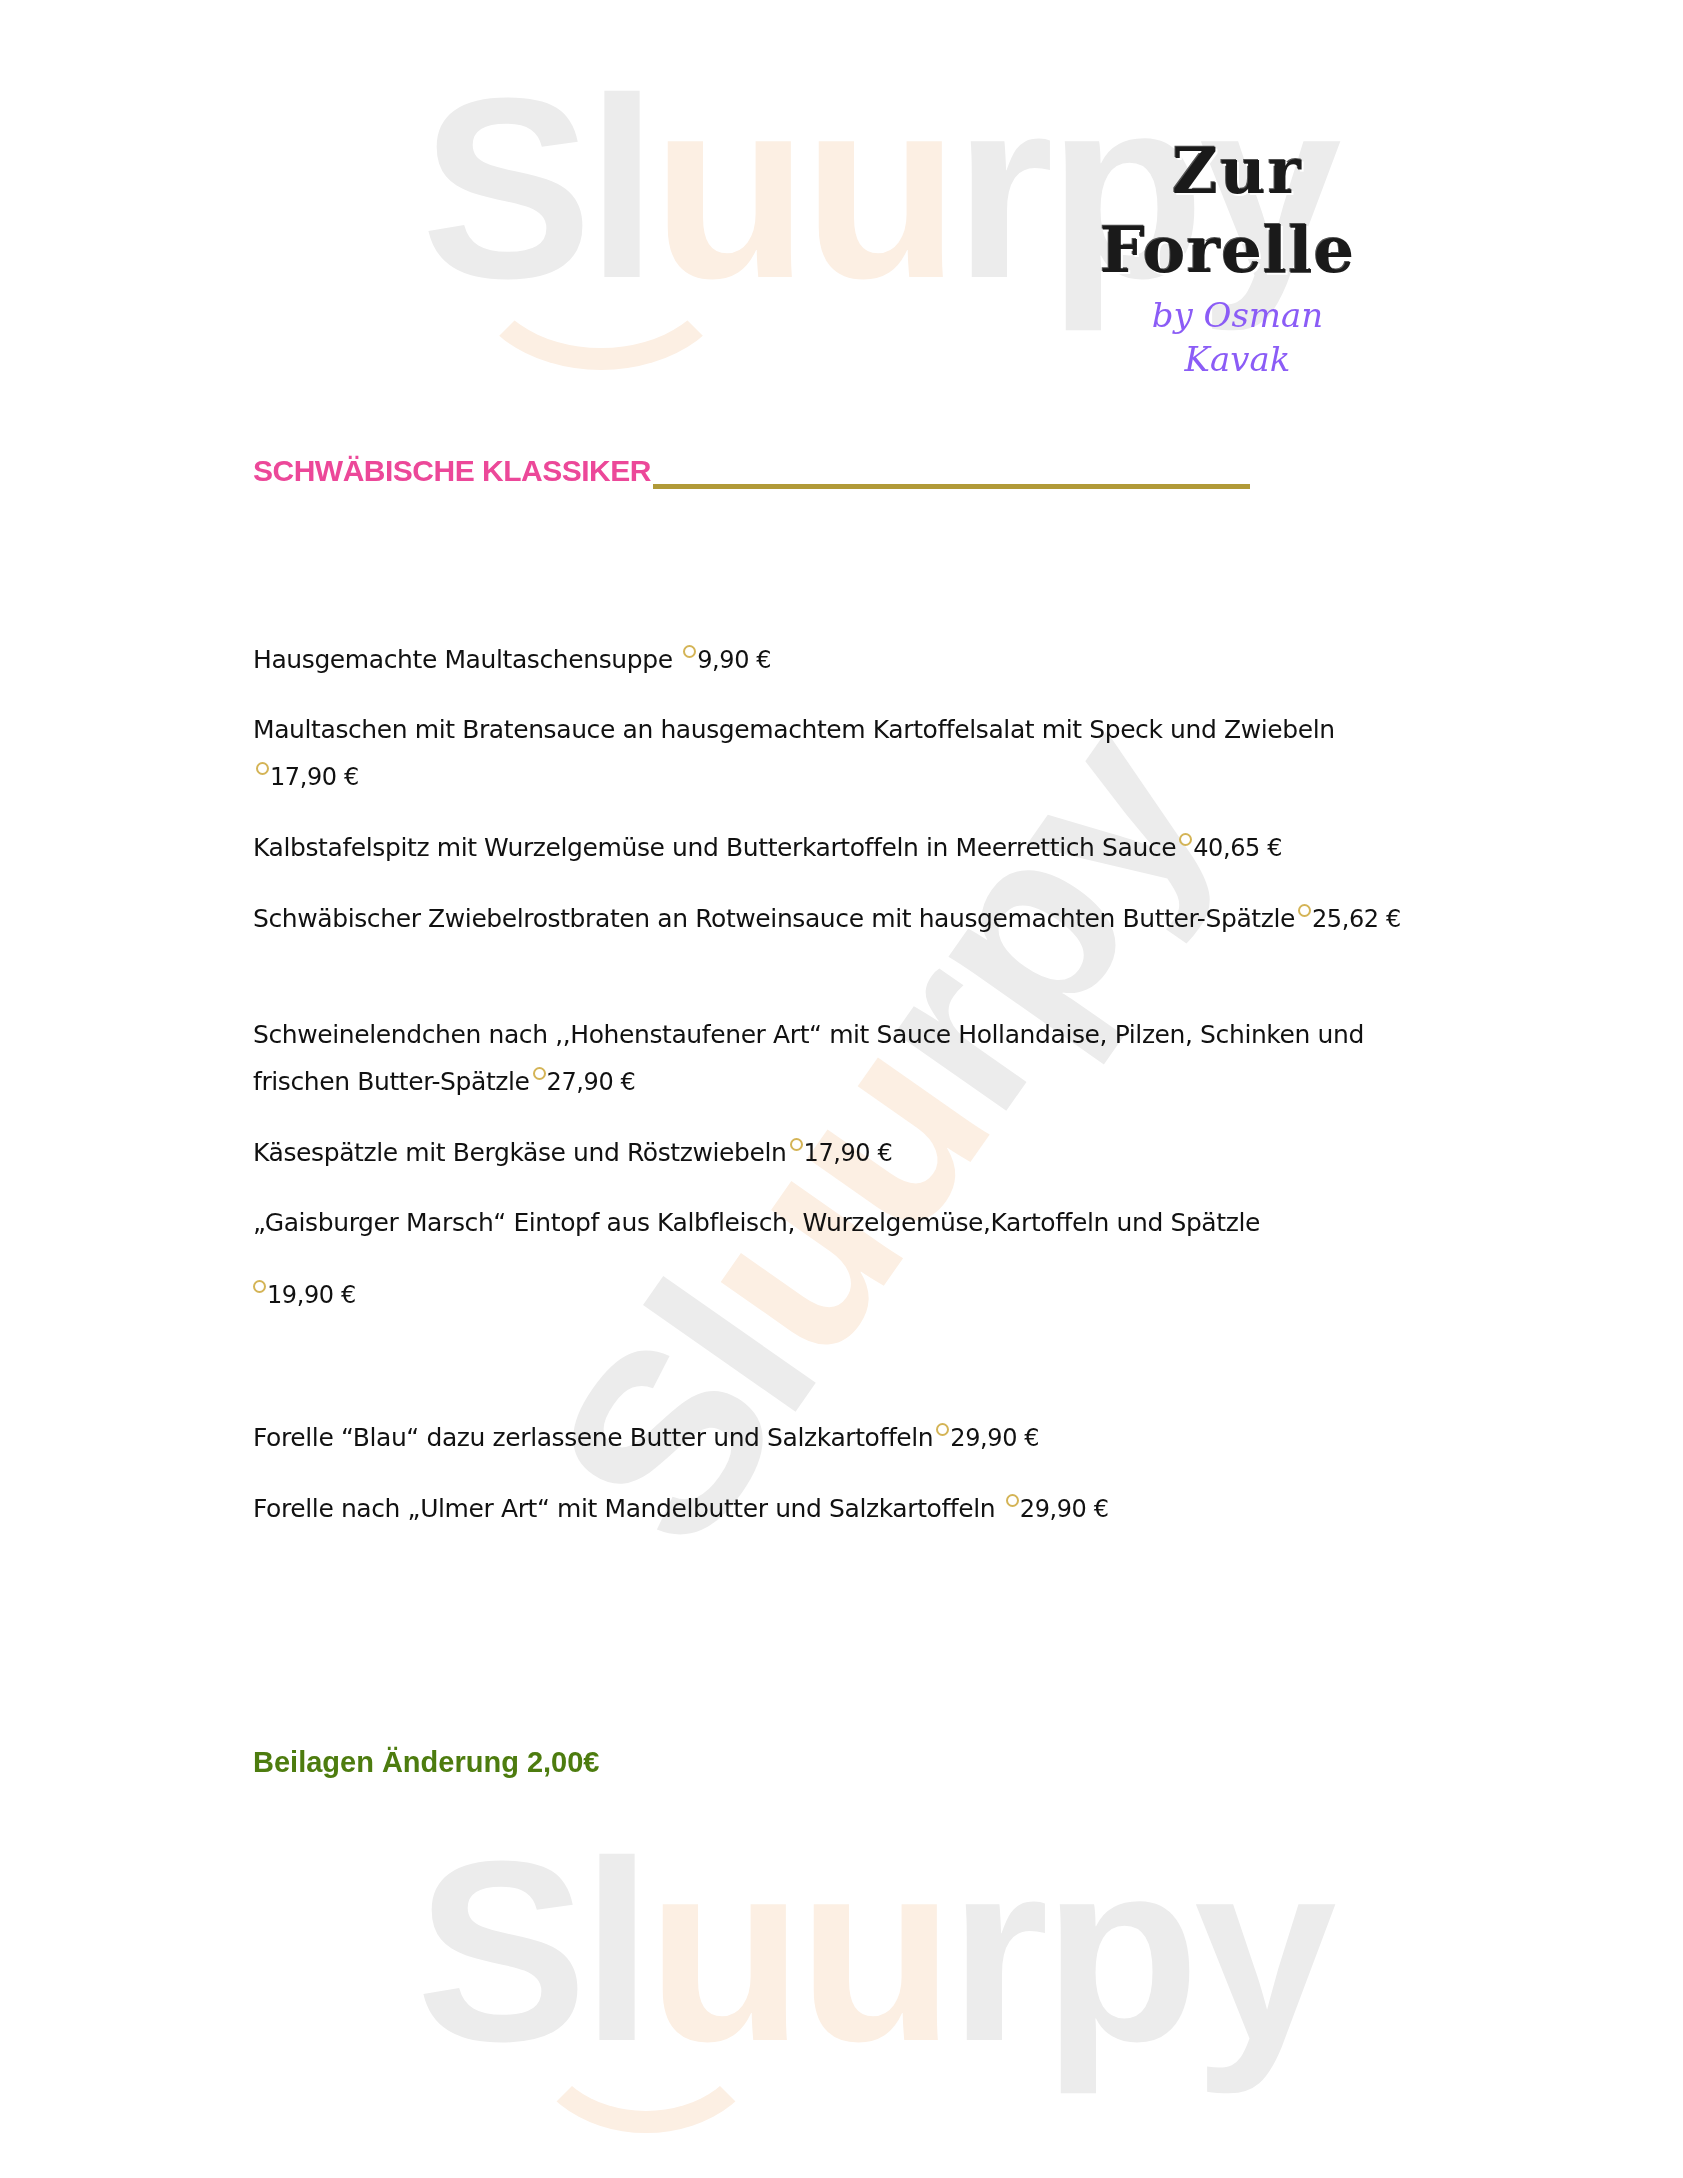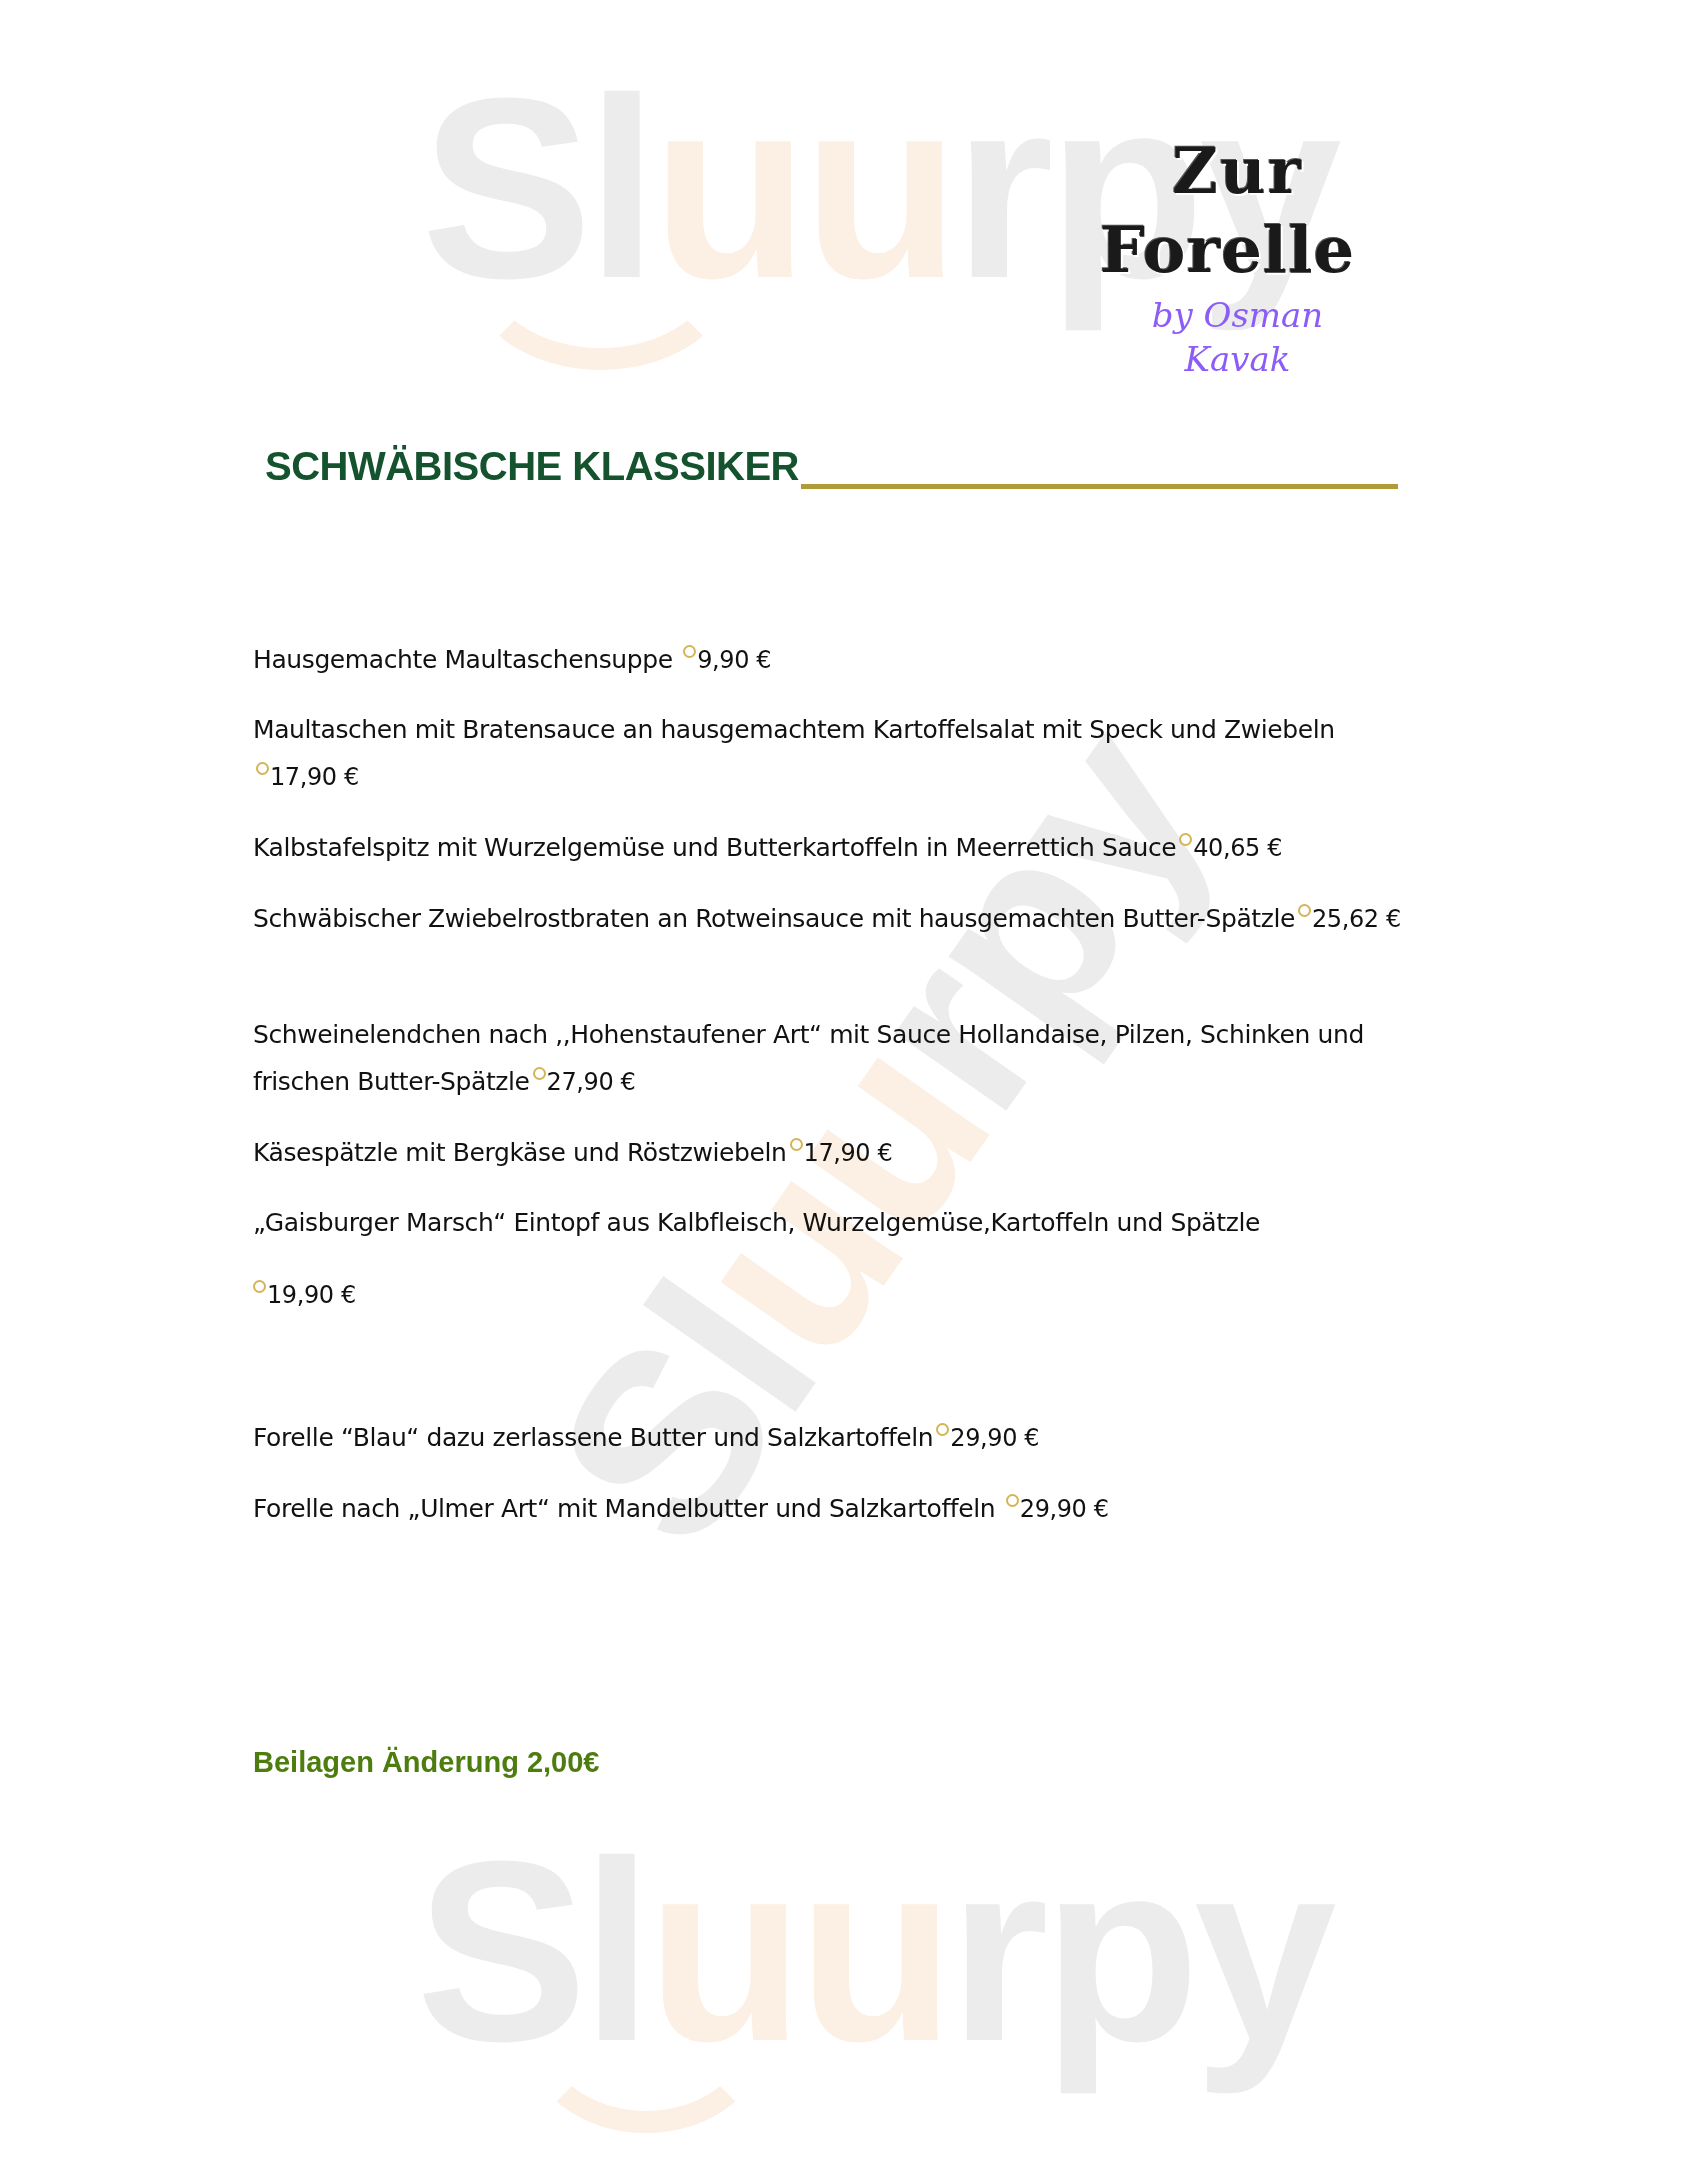--- a/index.html
+++ b/index.html
@@ -19,21 +19,21 @@
     
     .logo { position: absolute; left: 1079px; top: 137px; width: 297px; height: 223px; text-align: center; }
     .logo-zur { font-family: "DejaVu Serif", serif; font-weight: 700; font-size: 63px; line-height: 69px; color: #1a1a1a;
       text-shadow: 2px 2px 0 #fff, -1px -1px 0 #555; letter-spacing: 2px; margin-left: 20px; }
     .logo-forelle { font-family: "DejaVu Serif", serif; font-weight: 700; font-size: 64px; line-height: 87px; color: #1a1a1a;
       text-shadow: 2px 2px 0 #fff, -1px -1px 0 #555; letter-spacing: 1px; }
     .logo-by { font-family: "DejaVu Serif", serif; font-style: italic; font-size: 34px; line-height: 44px; color: #8b5cf6; margin-left: 20px; }
 
     
     .heading-row { position: absolute; left: 253px; top: 436px; width: 1164px; height: 50px; display: flex; align-items: flex-end; }
-    .heading { font-family: "Liberation Sans", sans-serif; font-weight: 700; font-size: 40px; color: #14532d; white-space: nowrap; line-height: 1; letter-spacing: -0.5px; margin-left: 12px; }
+    .heading { font-family: "Liberation Sans", sans-serif; font-weight: 700; font-size: 30px; color: #ec4899; white-space: nowrap; line-height: 1; letter-spacing: -0.5px; }
     .heading-rule { flex: 0 0 auto; width: 597px; height: 5px; background: #b19a38; margin-left: 2px; margin-bottom: -3px; }
 
     
     .item { position: absolute; left: 253px; width: 1164px; font-family: "DejaVu Sans", sans-serif; font-size: 25px; color: #111111; line-height: 47px; letter-spacing: -0.4px; }
     .item.justify { text-align: justify; }
     .item .dot { display: inline-block; width: 9px; height: 9px; border: 2px solid #d4b456; border-radius: 50%; vertical-align: 10px; margin: 0 1px 0 3px; }
     .item .price { font-size: 24px; }
 
     .footer-note { position: absolute; left: 253px; top: 1746px; font-family: "Liberation Sans", sans-serif; font-weight: 700; font-size: 29px; color: #4d7c0f; }
   </style>

